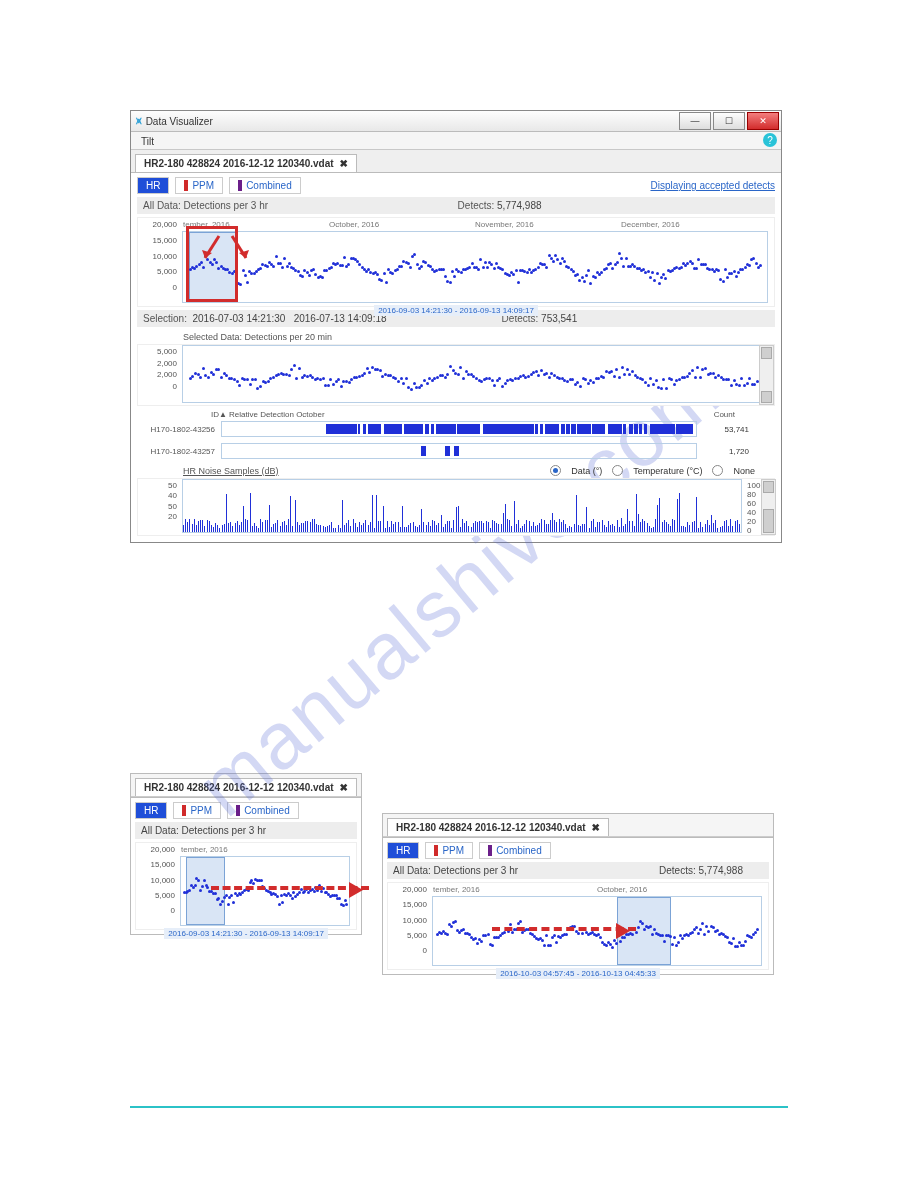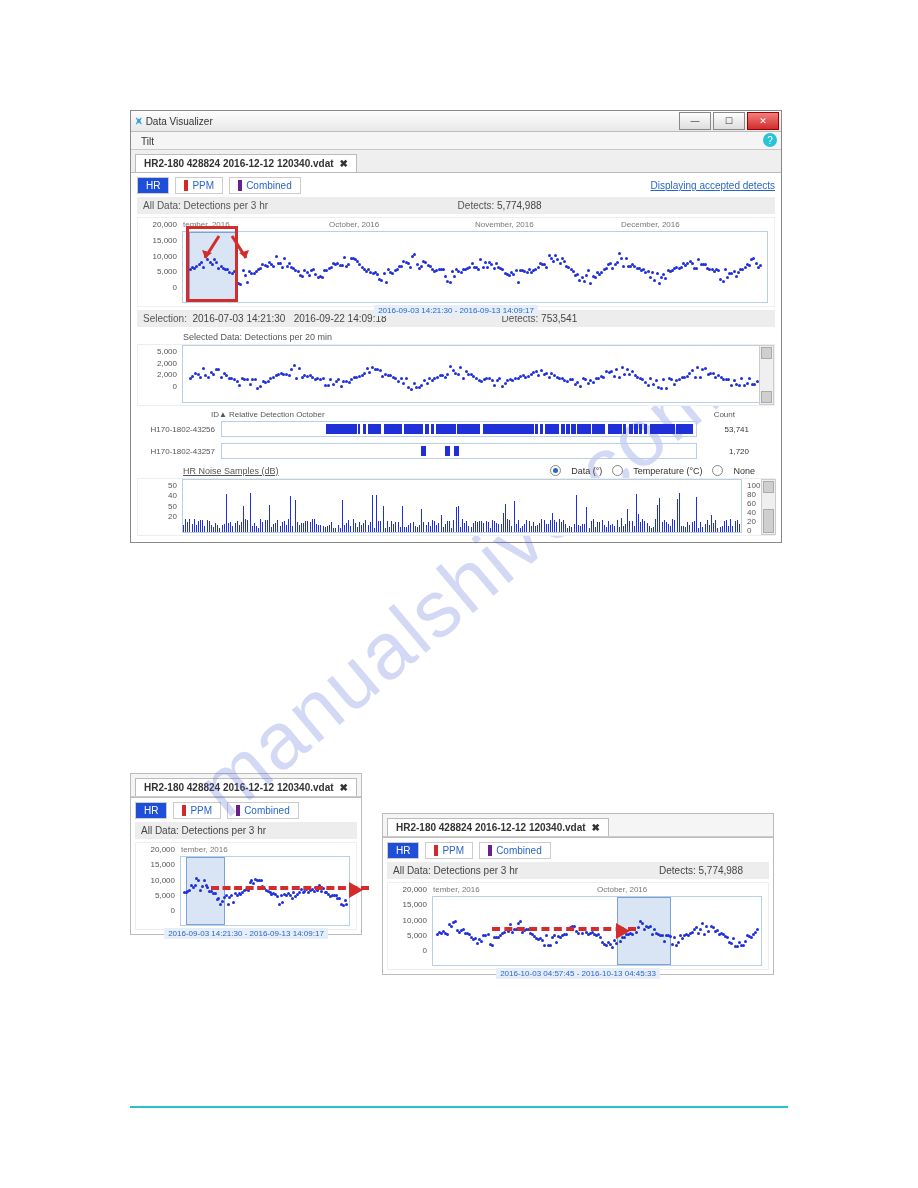--- a/index.html
+++ b/index.html
@@ -404,21 +404,21 @@
                 <path d="M16 24 l3 -8 l-10 3 z" fill="#d22c2c"></path>
               </svg>
         </div>
       </div>
       <div class="timefoot">2016-09-03 14:21:30 - 2016-09-13 14:09:17</div>
     </div>
 
     <div class="sectionhdr">
       <span class="k">Selection:</span>&nbsp;&nbsp;
       <span>2016-07-03 14:21:30</span>&nbsp;&nbsp;&nbsp;
-      <span>2016-09-22 14:09:18</span>
+      <span>2016-07-13 14:09:18</span>
       <span style="flex:.6"></span>
       <span class="k">Detects:</span>&nbsp;
       <span>753,541</span>
       <span style="flex:1"></span>
     </div>
     <div style="position:relative;">
       <div class="subtitle">Selected Data: Detections per 20 min</div>
       <div class="chartrow" style="height:60px;">
         <div class="axis-y">
           <span>5,000</span>

